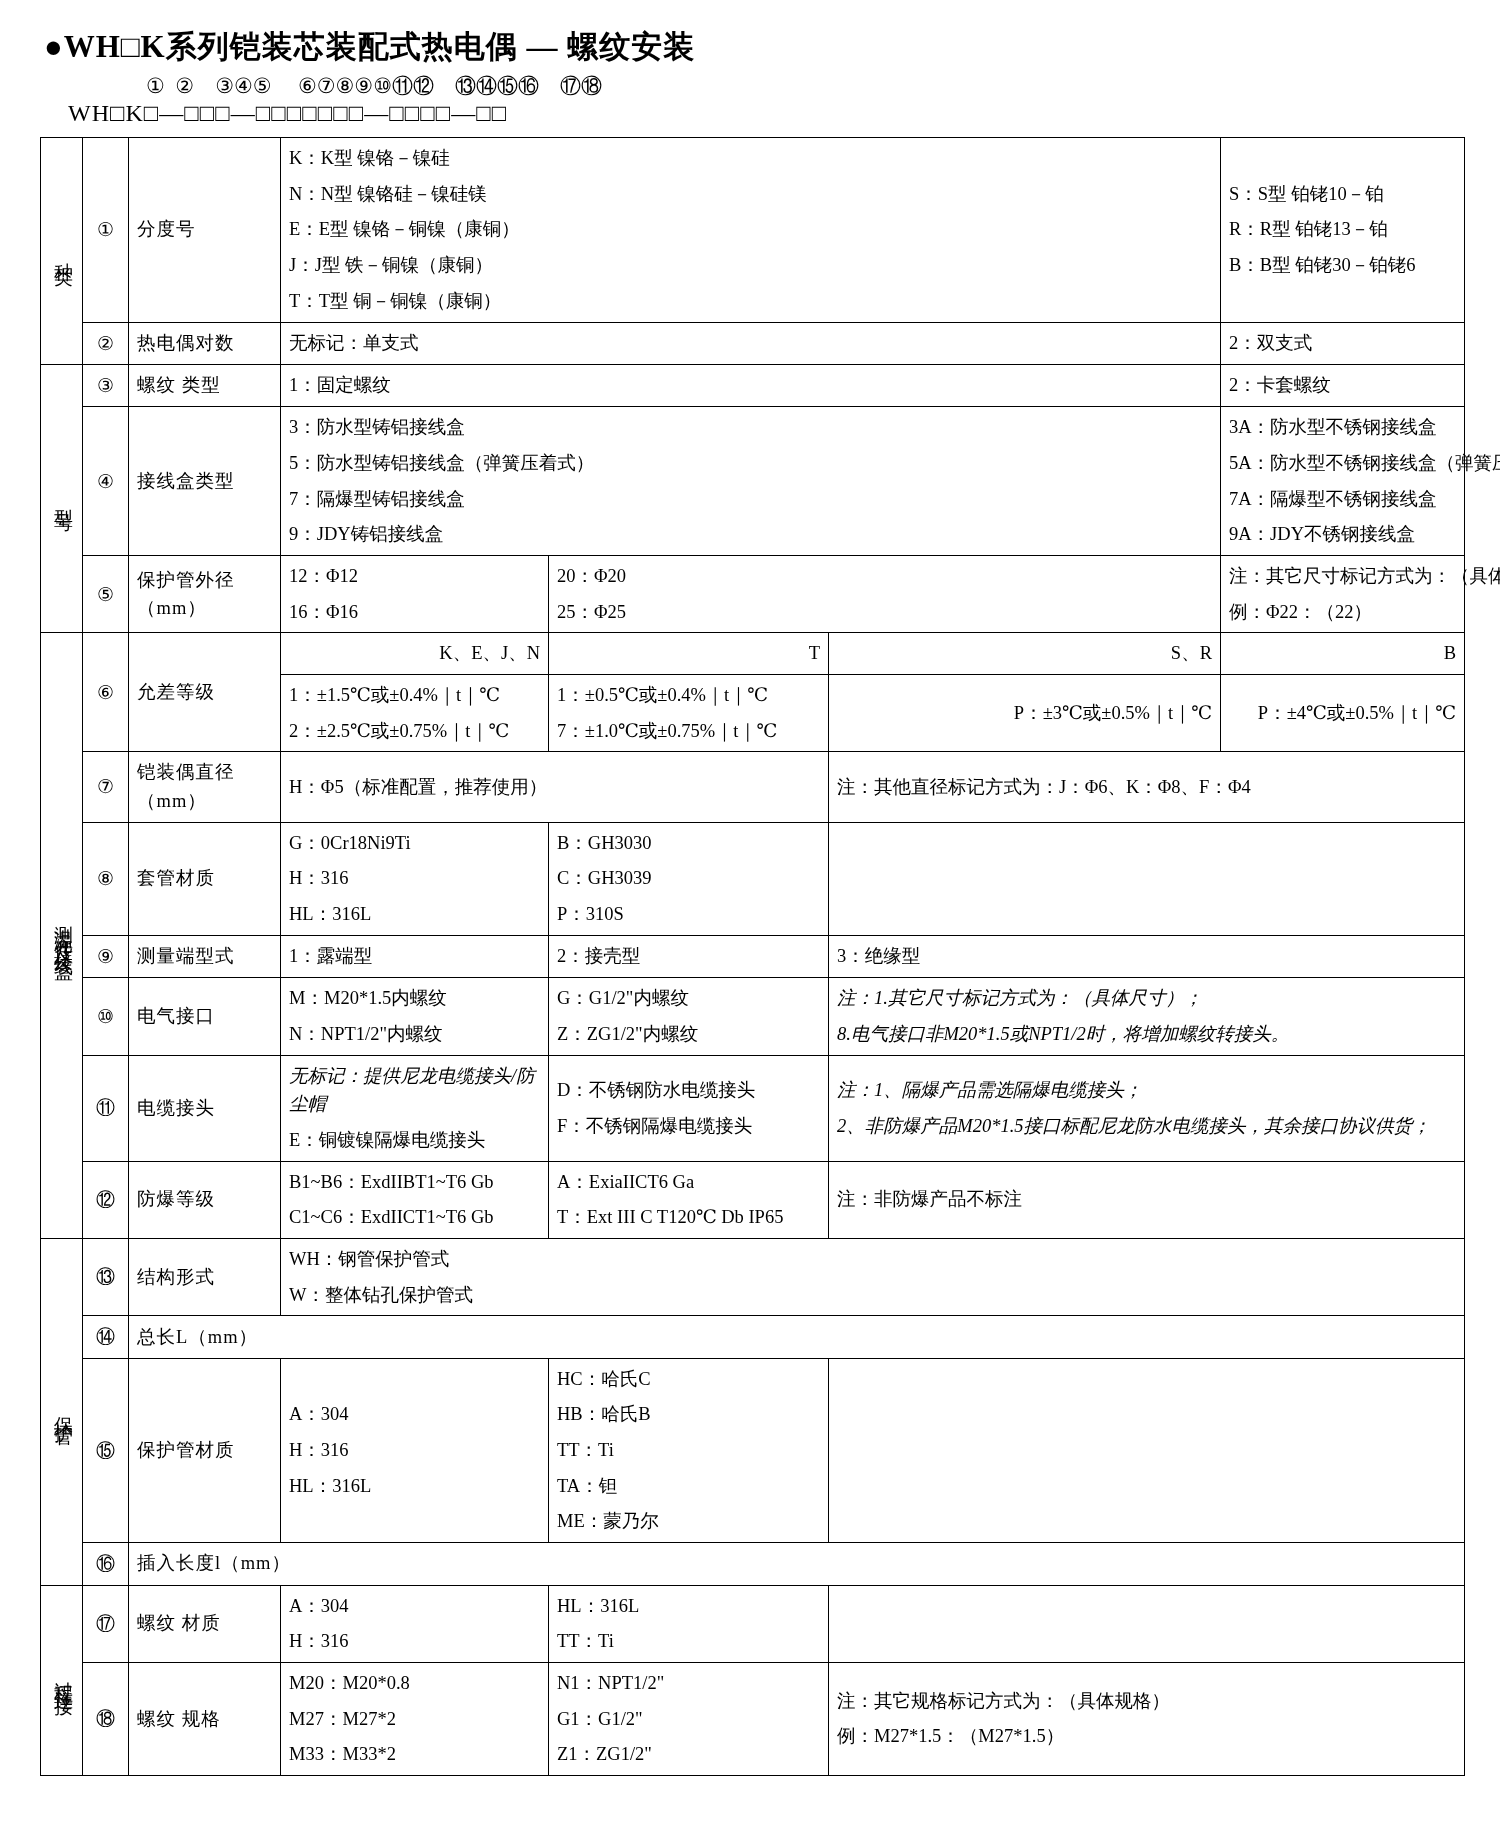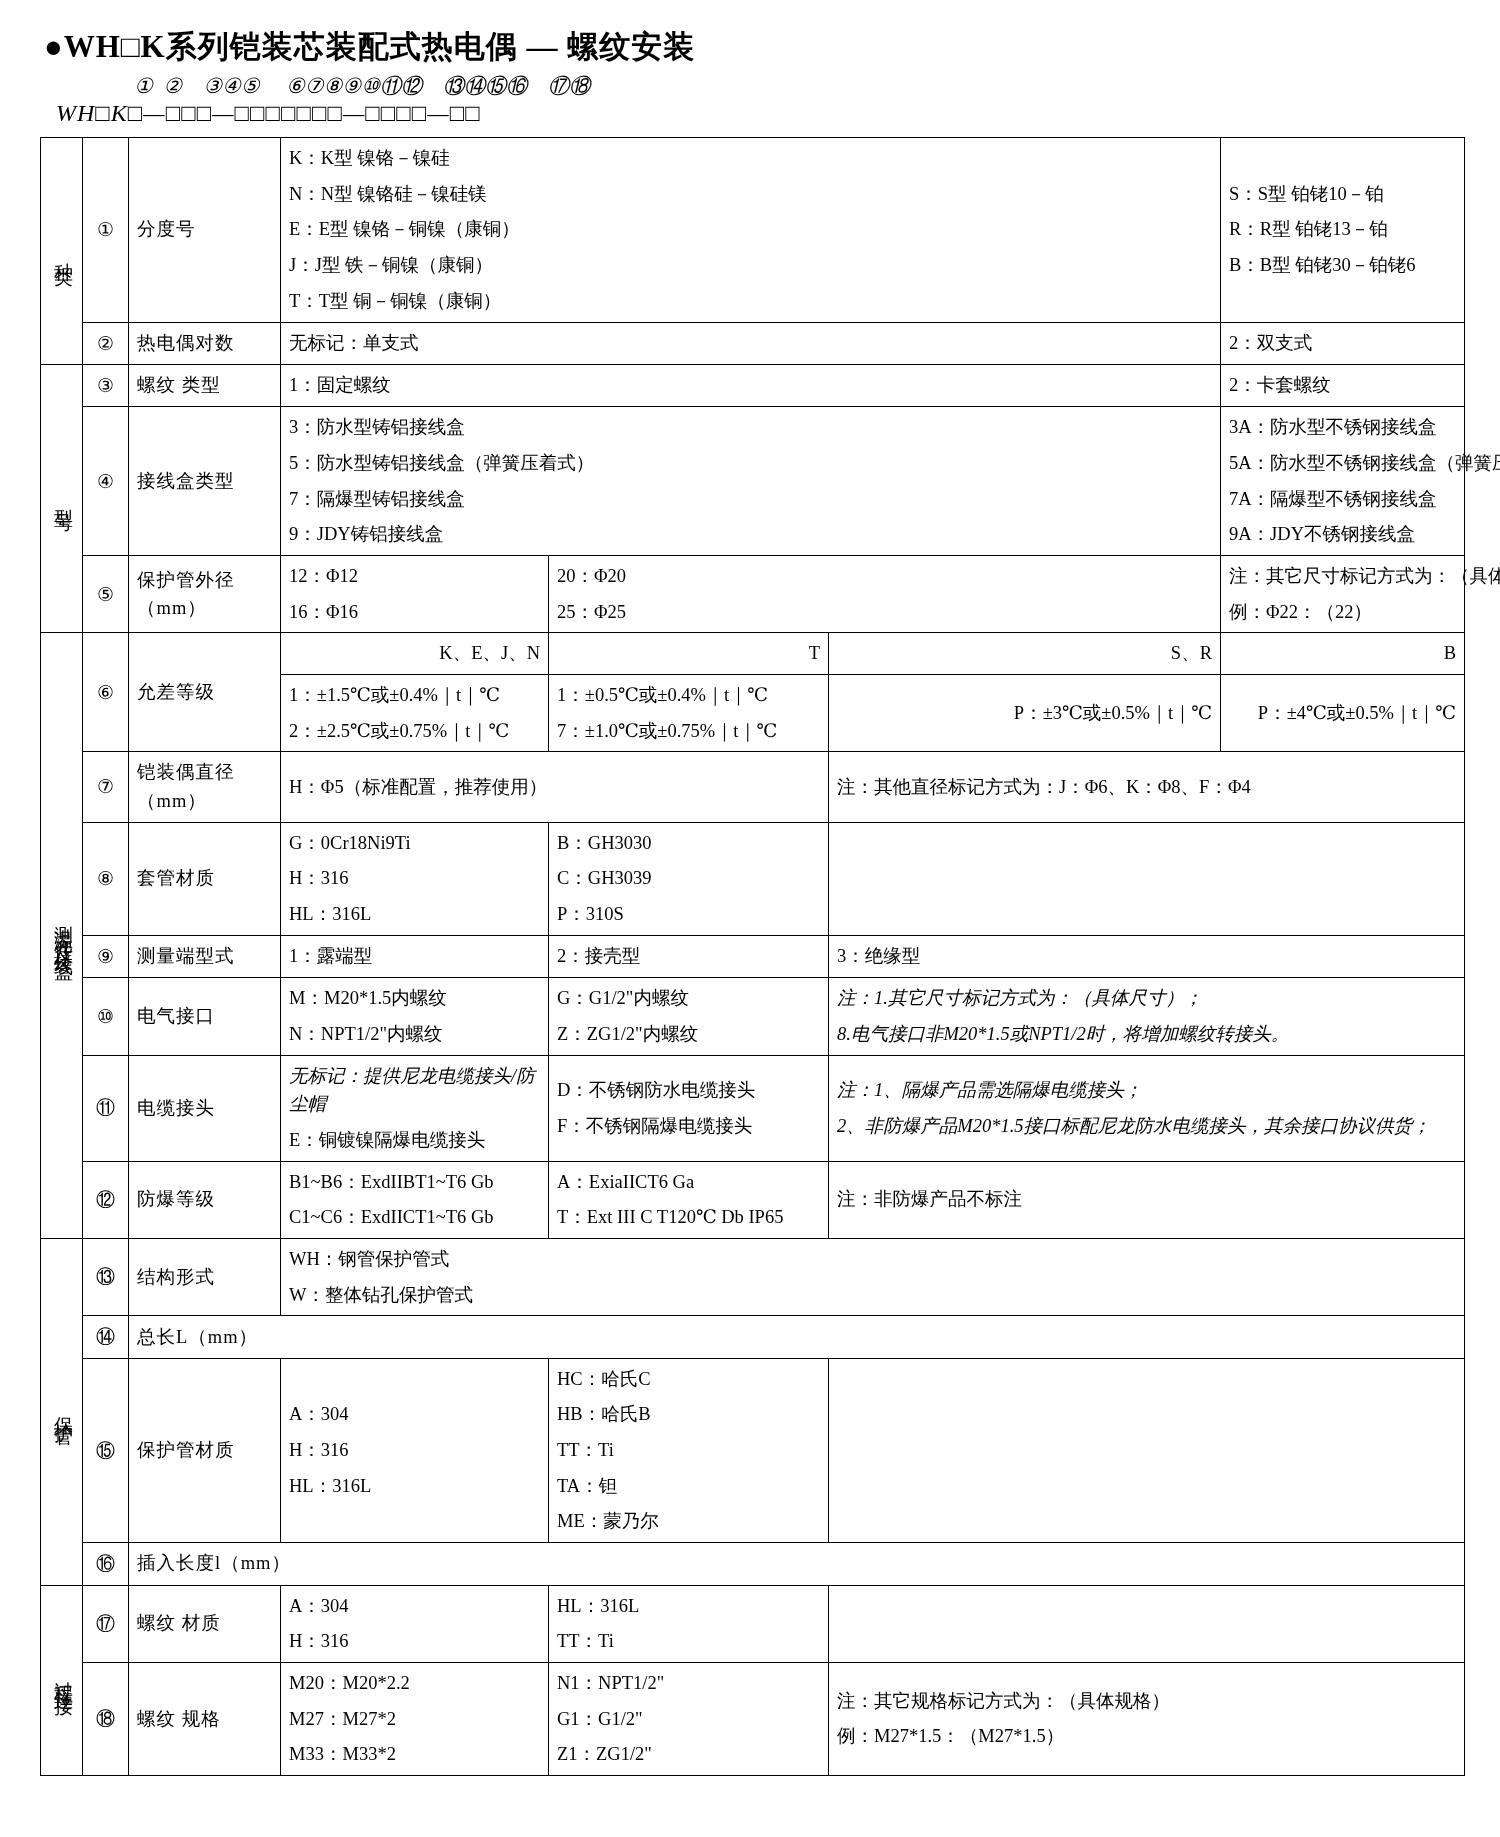--- a/index.html
+++ b/index.html
@@ -10,21 +10,21 @@
     color:#000;
   }
   .page{width:1500px;min-height:1837px;box-sizing:border-box;padding:26px 30px 10px 40px;}
 
   .title{
     font-size:31px;
     font-weight:bold;
     letter-spacing:1px;
     margin:0 0 6px 4px;
   }
-  .code-block{margin:0 0 10px 16px;font-style:italic;}
+  .code-block{margin:0 0 10px 28px;}
   .circ-row{
     font-size:21px;
     letter-spacing:0px;
     white-space:pre;
     margin-left:78px;
     line-height:1.15;
   }
   .code-row{
     font-size:24px;
     white-space:pre;
@@ -343,21 +343,21 @@
       </td>
       <td colspan="2">
         <span class="ln"></span>
       </td>
     </tr>
 
     <tr>
       <td class="num">⑱</td>
       <td class="name">螺纹 规格</td>
       <td>
-        <span class="ln">M20：M20*2.2</span>
+        <span class="ln">M20：M20*0.8</span>
         <span class="ln">M27：M27*2</span>
         <span class="ln">M33：M33*2</span>
       </td>
       <td>
         <span class="ln">N1：NPT1/2"</span>
         <span class="ln">G1：G1/2"</span>
         <span class="ln">Z1：ZG1/2"</span>
       </td>
       <td colspan="2">
         <span class="ln">注：其它规格标记方式为：（具体规格）</span>

